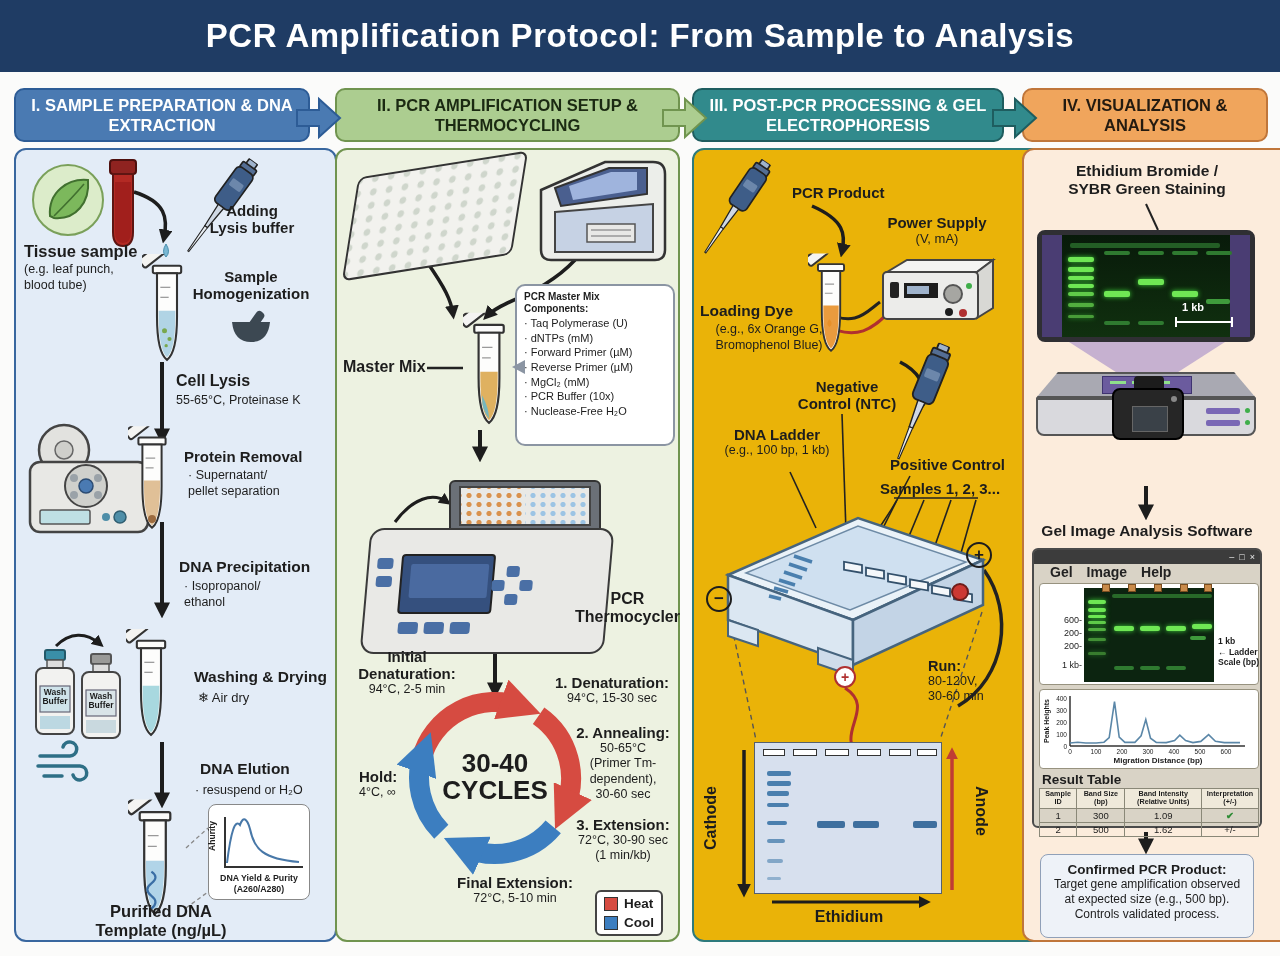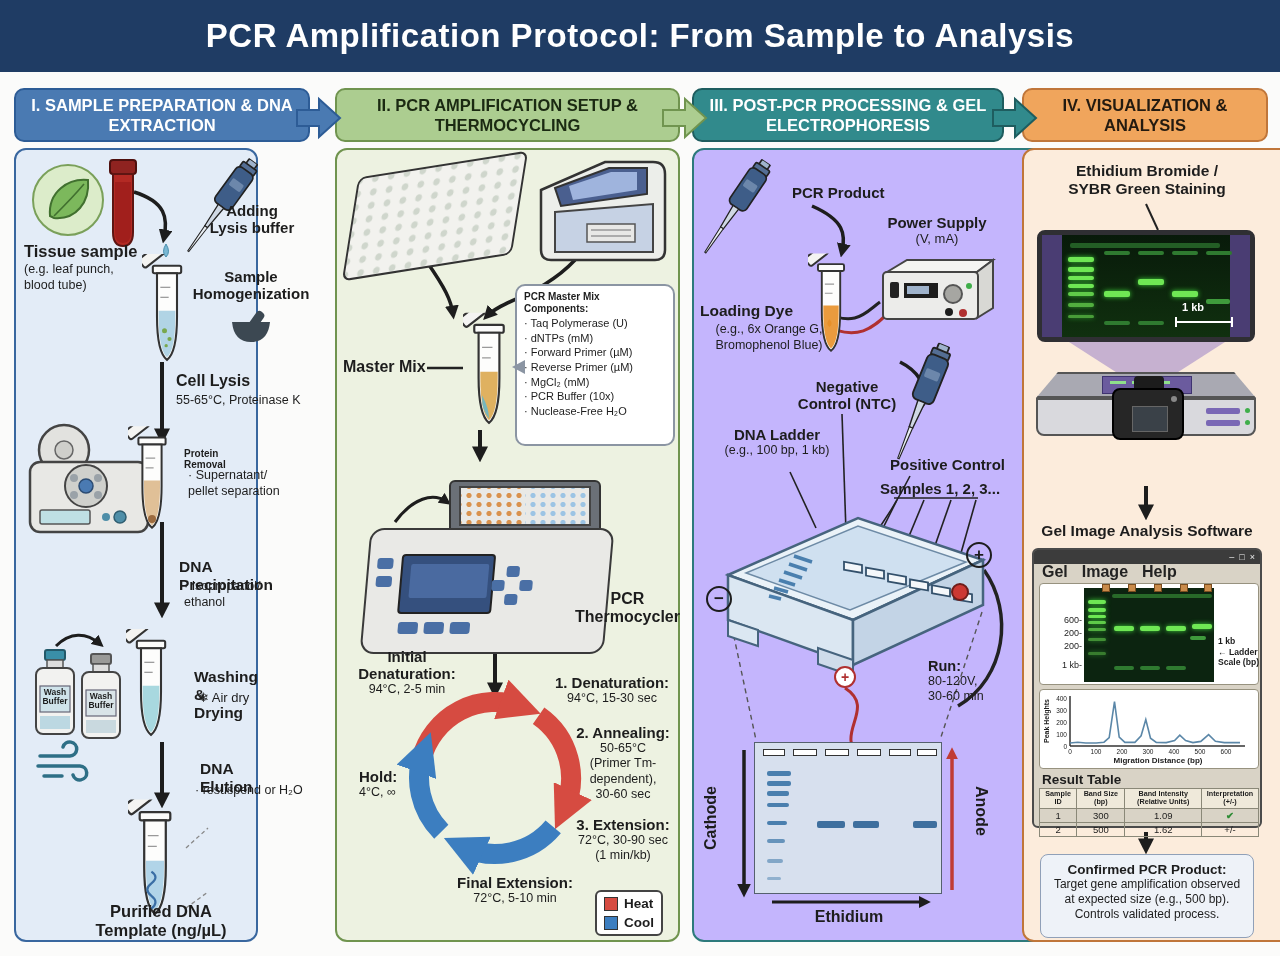--- a/index.html
+++ b/index.html
@@ -15,47 +15,47 @@
   .banner { position:absolute; left:0; top:0; width:1280px; height:72px;
     background:#1f3c64; display:flex; align-items:center; justify-content:center; }
   .banner h1 { color:#fff; font-size:33px; letter-spacing:.5px; }
 
   
   .colhead { position:absolute; top:88px; height:54px; border-radius:10px;
     display:flex; align-items:center; justify-content:center; text-align:center;
     font-weight:700; font-size:16.5px; line-height:1.22; padding:0 10px; }
   .colpanel { position:absolute; top:148px; height:794px; border-radius:12px; }
   .h1c { left:14px; width:296px; background:#4a7ab2; color:#fff; border:2px solid #2d5c96; }
-  .p1c { left:14px; width:244px; background:#e3ecf7; border:2.5px solid #39679f; }
+  .p1c { left:14px; width:323px; background:#e3ecf7; border:2.5px solid #39679f; }
   .h2c { left:335px; width:345px; background:#accd90; color:#1b2a12; border:2px solid #70944f; }
   .p2c { left:335px; width:345px; background:#edf2e1; border:2.5px solid #70944f; }
   .h3c { left:692px; width:312px; background:#318a8c; color:#fff; border:2px solid #1e5d5f; }
-  .p3c { left:692px; width:352px; background:#c4b5fd; border:2.5px solid #2d7a7c; }
+  .p3c { left:692px; width:352px; background:#eab308; border:2.5px solid #2d7a7c; }
   .h4c { left:1022px; width:246px; background:#f0a55c; color:#231a10; border:2px solid #c0763a; }
   .p4c { left:1022px; width:286px; background:#fcecdc; border:2.5px solid #c0763a; }
 
   .flow-arrow { position:absolute; top:96px; }
 
   
   .t15 { font-size:15px; } .t16 { font-size:16px; } .t13 { font-size:13px; }
   .t12 { font-size:12.5px; line-height:1.22; }
   .sub { font-size:12.5px; line-height:1.25; }
 
   
   .gb { position:absolute; background:#6fe754; border-radius:2px; box-shadow:0 0 5px #3fd13a; }
   .gbd { position:absolute; background:#2f7a30; border-radius:2px; }
   .lb { position:absolute; background:#4a7fae; border-radius:2px; }
 
   
   .win { background:#d9d3c6; border:2px solid #4b4b4b; border-radius:6px; }
   .winbar { height:14px; background:#3c3c3c; border-radius:3px 3px 0 0;
     display:flex; align-items:center; justify-content:flex-end; gap:5px; padding:0 5px;
     color:#eee; font-size:9px; }
-  .menu { height:16px; display:flex; gap:14px; padding-left:8px; align-items:center;
-    font-size:16px; font-weight:700; color:#222; }
+  .menu { height:16px; display:flex; gap:14px; padding-left:16px; align-items:center;
+    font-size:14px; font-weight:700; color:#222; }
   .panelbox { position:absolute; background:#fff; border:1px solid #97927f; border-radius:4px; }
 
   table.res { border-collapse:collapse; width:220px; table-layout:fixed; }
   table.res th, table.res td { border:1px solid #8a8878; text-align:center; padding:1px 1px; }
   table.res th { font-size:7.2px; line-height:1.15; background:#efe9da; white-space:pre-line; }
   table.res td { font-size:9.5px; height:12px; }
   .ok { color:#2f8c35; font-weight:700; }
 
   .circlemark { position:absolute; width:26px; height:26px; border-radius:50%;
     border:2.5px solid #1d1d1d; display:flex; align-items:center; justify-content:center;
@@ -201,21 +201,21 @@
       <circle cx="76" cy="67" r="4" fill="#9aa2a8"></circle>
     <rect x="18" y="82" width="50" height="14" rx="2" fill="#bfe0e4" stroke="#555" stroke-width="1.5"></rect>
     <circle cx="84" cy="89" r="4" fill="#4e8ea8"></circle>
       <circle cx="98" cy="89" r="6" fill="#4e8ea8" stroke="#2f5d70" stroke-width="1.5"></circle>
   </svg>
   <svg class="abs" style="left:112px;top:276px;width:48px;height:106px;color:#ddb98c" viewBox="0 0 60 132">
       <use href="#tube"></use>
       <circle cx="30" cy="116" r="5" fill="#9c6b3f"></circle>
     </svg>
 
-  <div class="abs b" style="left:168px;top:298px;font-size:10px">Protein Removal</div>
+  <div class="abs b" style="left:168px;top:298px;font-size:15px">Protein Removal</div>
   <div class="abs sub pre" style="left:172px;top:318px;width:124px">· Supernatant/
 pellet separation</div>
 
   <div class="abs b" style="left:163px;top:408px;font-size:15.5px">DNA Precipitation</div>
   <div class="abs sub pre" style="left:168px;top:429px;width:120px">· Isopropanol/
 ethanol</div>
 
   <svg class="abs" style="left:16px;top:500px" width="46" height="86">
     <rect x="13" y="0" width="20" height="10" rx="2" fill="#3a8fa8" stroke="#23596a" stroke-width="2"></rect>
     <rect x="15" y="10" width="16" height="8" fill="#ddd" stroke="#555" stroke-width="1.5"></rect>
@@ -248,20 +248,29 @@
   </svg>
 
   <div class="abs b" style="left:184px;top:610px;font-size:15.5px">DNA Elution</div>
   <div class="abs sub" style="left:179px;top:633px;width:120px">· resuspend or H₂O</div>
 
   <svg class="abs" style="left:112px;top:648px;width:54px;height:122px;color:#a8cfe6" viewBox="0 0 60 132">
     <use href="#tube"></use>
     <path d="M26 80 q9 6 0 13 q-9 7 0 14 q9 7 0 14" fill="none" stroke="#3a6ea5" stroke-width="2.5"></path>
   </svg>
 
+  <div class="abs" style="left:192px;top:654px;width:102px;height:96px;background:#fff;border:1.5px solid #888;border-radius:8px">
+    <svg width="100" height="68" style="margin-top:4px">
+      <path d="M16 8 V58 H94" stroke="#333" stroke-width="2" fill="none"></path>
+      <path d="M18 54 C22 22 26 10 31 16 C34 7 38 9 41 20 C45 40 54 50 90 53" stroke="#4878a8" stroke-width="2" fill="none"></path>
+    </svg>
+    <div class="abs b" style="left:-12px;top:26px;transform:rotate(-90deg);font-size:8.5px">Ahurity</div>
+    <div class="abs b pre ctr" style="left:2px;top:68px;width:96px;font-size:8.8px;line-height:1.2">DNA Yield &amp; Purity
+(A260/A280)</div>
+  </div>
 
   <div class="abs b pre ctr" style="left:40px;top:752px;width:210px;font-size:16.5px">Purified DNA
 Template (ng/µL)</div>
 </div>
 
 <div class="colpanel p2c">
 
   <svg class="abs" style="left:0;top:0" width="345" height="794">
     <path d="M90 112 C108 138 114 150 116 164" fill="none" stroke="#1d1d1d" stroke-width="3.5" marker-end="url(#mB)"></path>
     <path d="M238 110 C205 145 165 150 150 166" fill="none" stroke="#1d1d1d" stroke-width="3.5" marker-end="url(#mB)"></path>
@@ -326,20 +335,24 @@
   </div>
   <div class="abs b pre ctr" style="left:238px;top:440px;width:105px;font-size:16px">PCR
 Thermocycler</div>
 
   <svg class="abs" style="left:0;top:528px" width="345" height="240">
     <path d="M 84.6 80.3 A 76 76 0 0 1 184.0 28.6" fill="none" stroke="#d64b41" stroke-width="20" marker-end="url(#mHeat)"></path>
     <path d="M 201.6 37.7 A 76 76 0 0 1 226.9 132.1" fill="none" stroke="#d64b41" stroke-width="20" marker-end="url(#mHeat)"></path>
     <path d="M 216.2 148.9 A 76 76 0 0 1 125.9 168.9" fill="none" stroke="#3c7ec0" stroke-width="20" marker-end="url(#mCool)"></path>
     <path d="M 104.3 153.7 A 76 76 0 0 1 86.6 74.0" fill="none" stroke="#3c7ec0" stroke-width="20" marker-end="url(#mCool)"></path>
   </svg>
+  <div class="abs ctr" style="left:98px;top:600px;width:120px">
+    <div class="b" style="font-size:26px;line-height:1.02">30-40</div>
+    <div class="b" style="font-size:26px;line-height:1.02">CYCLES</div>
+  </div>
 
   <div class="abs ctr" style="left:0px;top:498px;width:140px">
     <div class="b t15 pre">Initial
 Denaturation:</div>
     <div class="t12">94°C, 2-5 min</div>
   </div>
   <div class="abs ctr" style="left:206px;top:524px;width:138px">
     <div class="b t15">1. Denaturation:</div>
     <div class="t12">94°C, 15-30 sec</div>
   </div>

